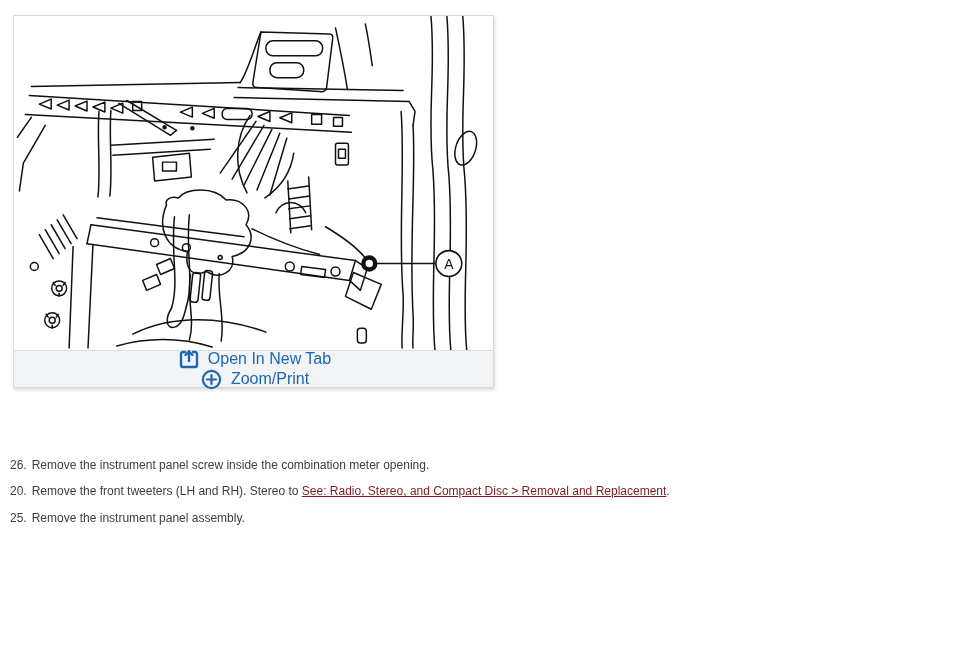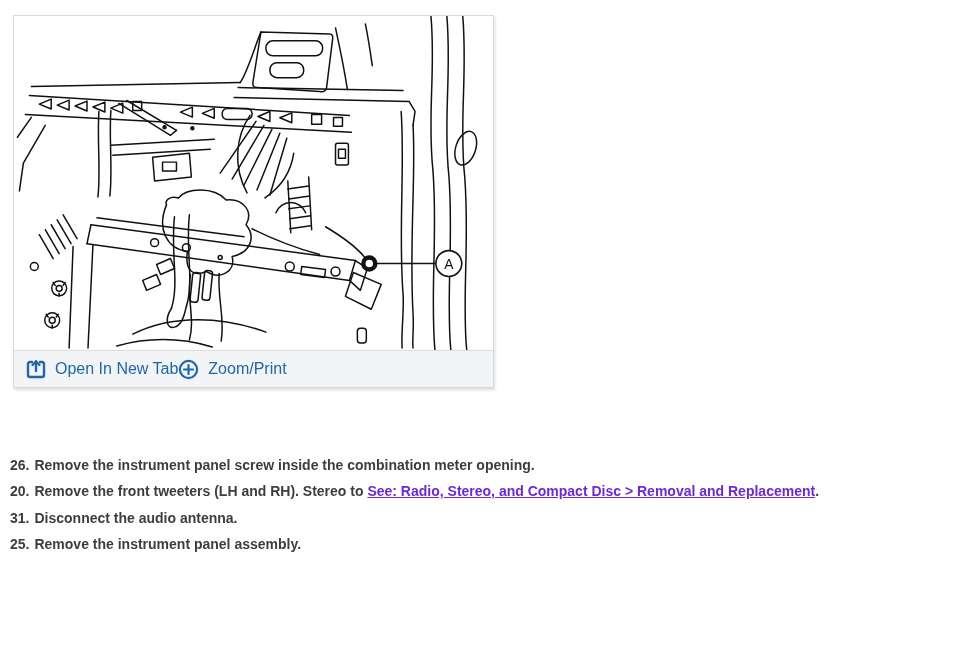--- a/index.html
+++ b/index.html
@@ -26,47 +26,47 @@
   }
   .figure-drawing svg { display: block; width: 100%; height: 100%; }
   .figure-toolbar {
     position: absolute;
     left: 0; right: 0; bottom: 0;
     height: 37px;
     background: #f3f4f5;
     border-top: 1px solid #dadddf;
     display: flex;
     align-items: center;
-    justify-content: flex-start;
+    justify-content: center;
     padding: 0 9px 0 12px;
+    flex-direction: column;
   }
   .toolbar-btn {
     display: flex;
     align-items: center;
     gap: 9px;
     color: #1d66b0;
     font-size: 16px;
     cursor: pointer;
     text-decoration: none;
     white-space: nowrap;
   }
   .toolbar-btn svg { display: block; }
   .steps {
     position: absolute;
     left: 10px; top: 452px;
     width: 950px;
-    font-size: 14px;
+    font-size: 12px;
     line-height: 26.4px;
     color: #3d3d3d;
-    font-weight: bold;
   }
   .step-row { white-space: nowrap; }
   .step-num { margin-right: 5px; }
   .step-link {
-    color: #6d28d9;
+    color: #7f1d1d;
     text-decoration: underline;
     cursor: pointer;
   }
 </style>
 </head>
 <body>
 
 <div class="figure-panel">
   <div class="figure-drawing">
     <svg viewBox="0 0 479 336">
@@ -226,18 +226,15 @@
 </div>
 
 <div class="steps">
   <div class="step-row">
     <span class="step-num">26.</span><span>Remove the instrument panel screw inside the combination meter opening.</span>
   </div>
   <div class="step-row">
     <span class="step-num">20.</span><span>Remove the front tweeters (LH and RH). Stereo to </span><a class="step-link">See: Radio, Stereo, and Compact Disc &gt; Removal and Replacement</a><span>.</span>
   </div>
   <div class="step-row">
-    <span class="step-num">31.</span><span>Disconnect the audio antenna.</span>
-  </div>
-  <div class="step-row">
     <span class="step-num">25.</span><span>Remove the instrument panel assembly.</span>
   </div>
 </div>
 
 </body></html>

